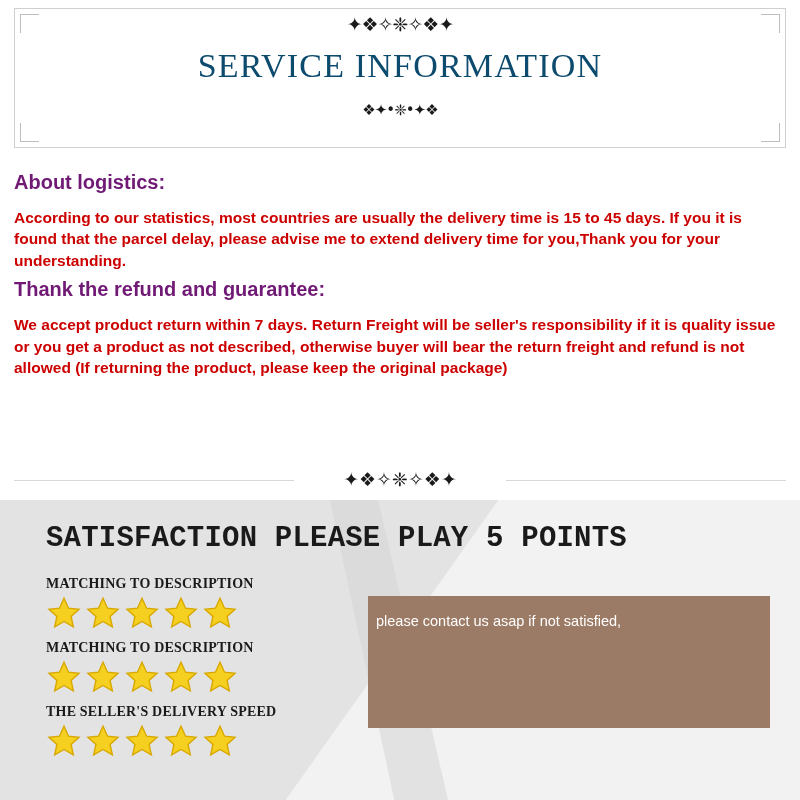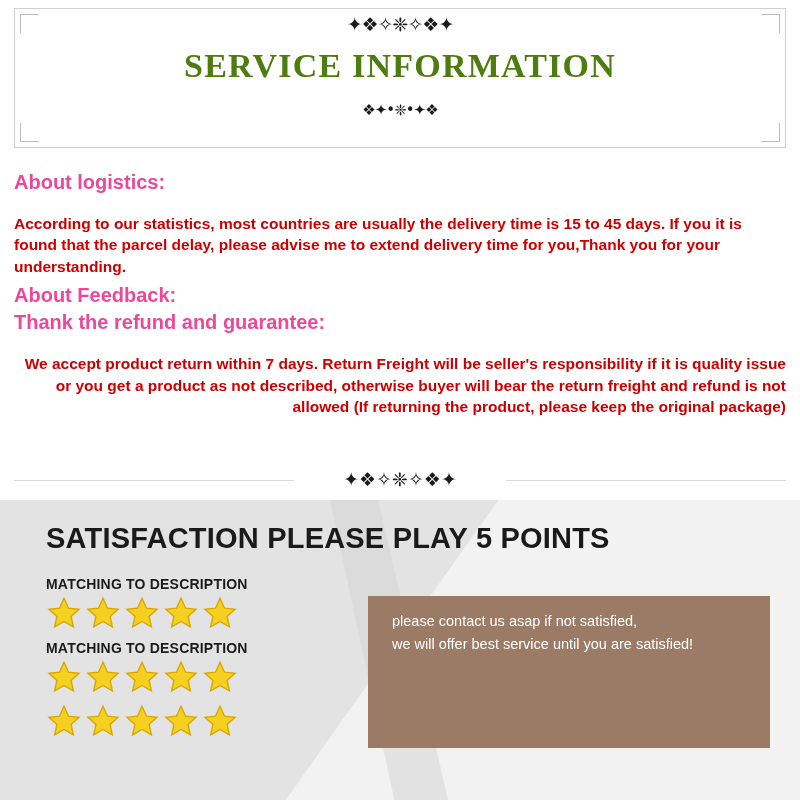--- a/index.html
+++ b/index.html
@@ -45,23 +45,23 @@
   .hc-br { right: 5px; bottom: 5px; border-right-width: 1px; border-bottom-width: 1px; }
 
   .title {
     position: absolute;
     left: 0;
     right: 0;
     top: 38px;
     text-align: center;
     font-family: "Liberation Serif", serif;
     font-size: 34px;
-    font-weight: bold;
+    font-weight: normal;
     letter-spacing: 1.2px;
-    color: #4d7c0f;
+    color: #0c4a6e;
   }
 
   
   .ornament {
     position: absolute;
     left: 0;
     right: 0;
     text-align: center;
     color: #1a1a1a;
     font-family: "DejaVu Sans", sans-serif;
@@ -94,33 +94,33 @@
   .content {
     position: absolute;
     left: 14px;
     right: 14px;
     top: 162px;
   }
   .sec-head {
     font-family: "Liberation Sans", sans-serif;
     font-size: 20px;
     font-weight: bold;
-    color: #ec4899;
+    color: #701a75;
     margin: 0 0 2px 0;
     line-height: 1.25;
   }
   .sec-body {
     font-family: "Liberation Sans", sans-serif;
     font-size: 15.5px;
     font-weight: bold;
     color: #cc0000;
     line-height: 1.38;
-    margin: 18px 0 6px 0;
-  }
-  .sec-body.tight { margin-bottom: 4px; text-align: right; }
+    margin: 12px 0 6px 0;
+  }
+  .sec-body.tight { margin-bottom: 4px; }
 
   
   .panel {
     position: absolute;
     left: 0;
     right: 0;
     top: 492px;
     height: 308px;
     background: #e3e3e3;
     overflow: hidden;
@@ -131,37 +131,37 @@
     top: 0;
     width: 520px;
     height: 308px;
     background: #f2f2f2;
     clip-path: polygon(42% 0%, 100% 0%, 100% 100%, 0% 100%);
   }
   .panel-title {
     position: absolute;
     left: 46px;
     top: 22px;
-    font-family: Liberation Sans, sans-serif;
+    font-family: Liberation Mono, monospace;
     font-size: 29px;
     font-weight: bold;
     color: #1a1a1a;
     letter-spacing: 0.2px;
   }
 
   .rating-group {
     position: absolute;
     left: 46px;
   }
   .rg1 { top: 76px; }
   .rg2 { top: 140px; }
   .rg3 { top: 204px; }
 
   .rating-label {
-    font-family: Liberation Sans, sans-serif;
+    font-family: Liberation Serif, serif;
     font-size: 14px;
     font-weight: bold;
     color: #1a1a1a;
     letter-spacing: 0.2px;
     margin-bottom: 4px;
   }
   .stars {
     display: flex;
     gap: 3px;
   }
@@ -170,24 +170,24 @@
     height: 34px;
     display: block;
   }
 
   
   .note {
     position: absolute;
     left: 368px;
     top: 96px;
     width: 402px;
-    height: 152px;
+    height: 132px;
     background: #9c7b66;
     box-sizing: border-box;
-    padding: 14px 16px 0 24px;
+    padding: 14px 16px 0 8px;
   }
   .note-line {
     font-family: "Liberation Sans", sans-serif;
     font-size: 14.5px;
     color: #ffffff;
     line-height: 1.62;
     white-space: nowrap;
   }
   .note-gap { height: 6px; }
 
@@ -215,21 +215,20 @@
 
     <div class="ornament orn-top">✦❖✧❈✧❖✦</div>
     <div class="title">SERVICE INFORMATION</div>
     <div class="ornament orn-mid">❖✦•❈•✦❖</div>
   </div>
 
   <div class="content">
     <div class="sec-head">About logistics:</div>
     <div class="sec-body">According to our statistics, most countries are usually the delivery time is 15 to 45 days. If you it is found that the parcel delay, please advise me to extend delivery time for you,Thank you for your understanding.</div>
 
-    <div class="sec-head">About Feedback:</div>
 
     <div class="sec-head">Thank the refund and guarantee:</div>
     <div class="sec-body tight">We accept product return within 7 days. Return Freight will be seller's responsibility if it is quality issue or you get a product as not described, otherwise buyer will bear the return freight and refund is not allowed (If returning the product, please keep the original package)</div>
   </div>
 
   <div class="rule rule-left"></div>
   <div class="rule rule-right"></div>
   <div class="orn-standalone">✦❖✧❈✧❖✦</div>
 
   <div class="panel">
@@ -274,20 +273,21 @@
         <svg class="star" viewBox="0 0 24 24">
             <polygon points="12,1.6 15.2,8.6 22.6,9.4 17,14.4 18.6,21.8 12,18 5.4,21.8 7,14.4 1.4,9.4 8.8,8.6" fill="#f5d020" stroke="#d8a800" stroke-width="1"></polygon>
           </svg>
         <svg class="star" viewBox="0 0 24 24">
             <polygon points="12,1.6 15.2,8.6 22.6,9.4 17,14.4 18.6,21.8 12,18 5.4,21.8 7,14.4 1.4,9.4 8.8,8.6" fill="#f5d020" stroke="#d8a800" stroke-width="1"></polygon>
           </svg>
       </div>
     </div>
 
     <div class="rating-group rg3">
+      <div class="rating-label">THE SELLER'S DELIVERY SPEED</div>
       <div class="stars">
         <svg class="star" viewBox="0 0 24 24">
             <polygon points="12,1.6 15.2,8.6 22.6,9.4 17,14.4 18.6,21.8 12,18 5.4,21.8 7,14.4 1.4,9.4 8.8,8.6" fill="#f5d020" stroke="#d8a800" stroke-width="1"></polygon>
           </svg>
         <svg class="star" viewBox="0 0 24 24">
             <polygon points="12,1.6 15.2,8.6 22.6,9.4 17,14.4 18.6,21.8 12,18 5.4,21.8 7,14.4 1.4,9.4 8.8,8.6" fill="#f5d020" stroke="#d8a800" stroke-width="1"></polygon>
           </svg>
         <svg class="star" viewBox="0 0 24 24">
             <polygon points="12,1.6 15.2,8.6 22.6,9.4 17,14.4 18.6,21.8 12,18 5.4,21.8 7,14.4 1.4,9.4 8.8,8.6" fill="#f5d020" stroke="#d8a800" stroke-width="1"></polygon>
           </svg>
@@ -295,18 +295,17 @@
             <polygon points="12,1.6 15.2,8.6 22.6,9.4 17,14.4 18.6,21.8 12,18 5.4,21.8 7,14.4 1.4,9.4 8.8,8.6" fill="#f5d020" stroke="#d8a800" stroke-width="1"></polygon>
           </svg>
         <svg class="star" viewBox="0 0 24 24">
             <polygon points="12,1.6 15.2,8.6 22.6,9.4 17,14.4 18.6,21.8 12,18 5.4,21.8 7,14.4 1.4,9.4 8.8,8.6" fill="#f5d020" stroke="#d8a800" stroke-width="1"></polygon>
           </svg>
       </div>
     </div>
 
     <div class="note">
       <div class="note-line">please contact us asap if not satisfied,</div>
-      <div class="note-line">we will offer best service until you are satisfied!</div>
       <div class="note-gap"></div>
     </div>
   </div>
 
 </div>
 
 </body></html>

